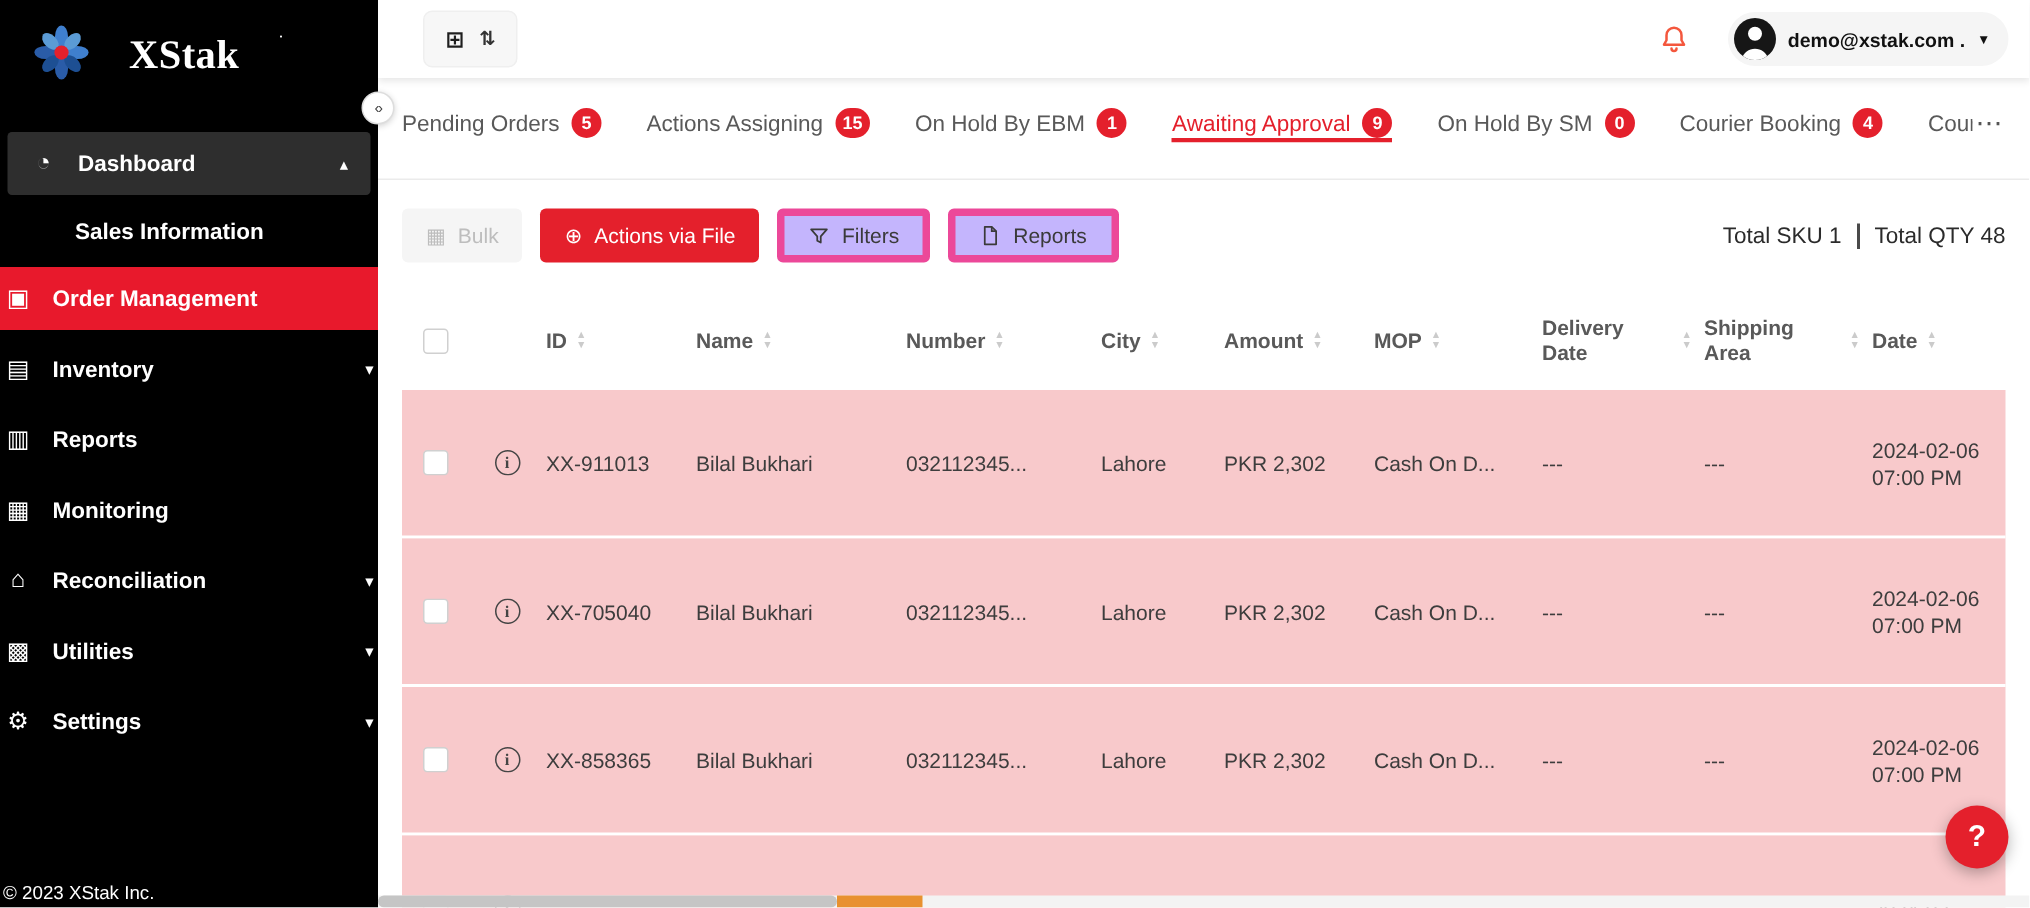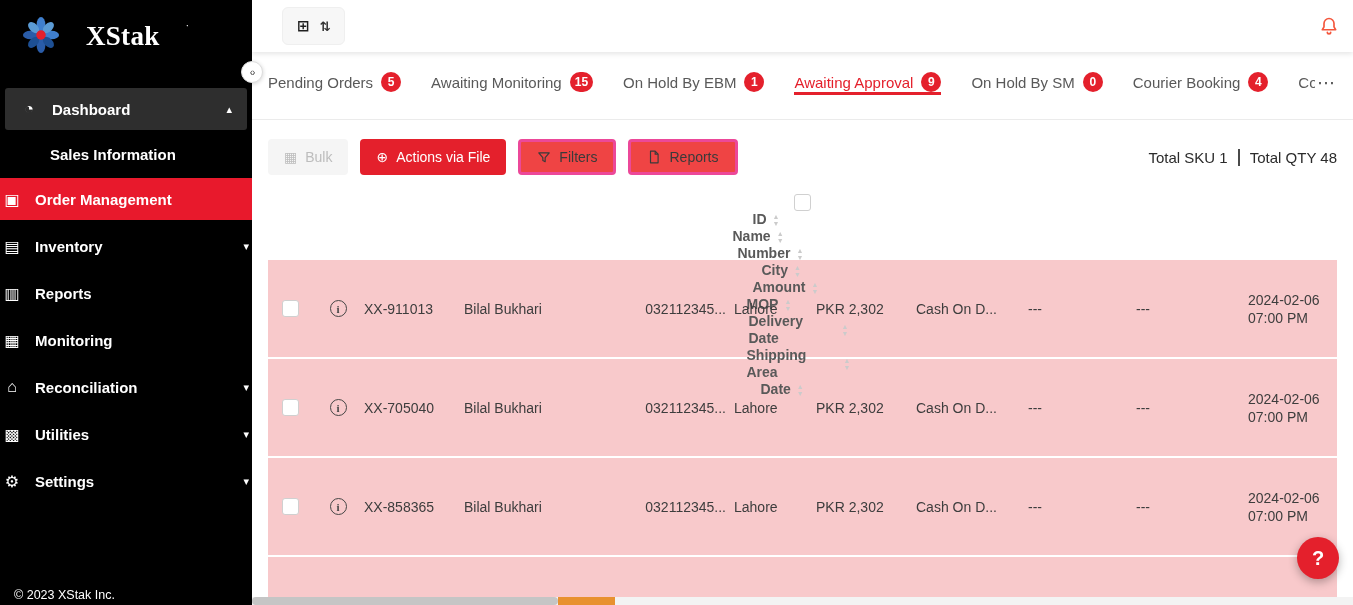--- a/index.html
+++ b/index.html
@@ -12,21 +12,21 @@
   .logo { display:flex; align-items:flex-start; gap:26px; padding:16px 20px 0 22px; height:64px; cursor:pointer;font-family:Liberation Serif, serif; }
   .logo-text { font-size:27px; font-weight:700; letter-spacing:.3px; line-height:40px; }
   .logo-mark { font-size:11px; line-height:18px; }
   .nav { margin-top:24px; }
   .nav-item { display:flex; align-items:center; gap:14px; height:42px; margin-bottom:5px; padding:0 3px; font-size:15px; font-weight:600; cursor:pointer; white-space:nowrap; }
   .nav-item .nicon { width:18px; text-align:center; font-size:16px; flex-shrink:0; }
   .nav-item .chev { margin-left:auto; font-size:11px; }
   .nav-item.expanded { background:#2e2e2e; margin-left:5px; margin-right:5px; padding:0 15px; border-radius:3px; }
   .nav-item.active { background:#e8192c; }
   .nav-item.sub { padding-left:50px; font-weight:700; height:38px; }
-  .sidebar-footer { position:absolute; bottom:3px; left:14px; font-size:12.5px; color:#fff; }
+  .sidebar-footer { position:absolute; bottom:3px; left:2px; font-size:12.5px; color:#fff; }
 
   
   .main { flex:1; display:flex; flex-direction:column; position:relative; background:#fff; min-width:0; }
 
   .topbar { height:52px; background:#fff; display:flex; align-items:center; justify-content:space-between; padding:0 14px 0 30px; box-shadow:0 2px 5px rgba(0,0,0,.10); position:relative; z-index:3; }
   .app-switcher { display:flex; align-items:center; gap:10px; background:#f7f7f7; border:1px solid #efefef; border-radius:6px; height:38px; padding:0 14px; font-size:15px; font-weight:700; color:#1f1f1f; font-family:inherit; cursor:pointer; }
   .gicon { font-size:15px; }
   .swarr { font-size:13px; color:#333; }
   .topbar-right { display:flex; align-items:center; gap:26px; }
   .bell { cursor:pointer; display:flex; }
@@ -46,35 +46,35 @@
   .tab.active { color:#e4202c; border-bottom-color:#e4202c; font-weight:500; }
   .badge { background:#e4202c; color:#fff; font-size:12px; font-weight:600; min-width:20px; height:20px; border-radius:10px; padding:0 5px; display:inline-flex; align-items:center; justify-content:center; }
   .tab-overflow { flex-shrink:0; background:none; border:none; font-size:18px; color:#555; cursor:pointer; padding:0 2px; font-family:inherit; }
 
   
   .toolbar { display:flex; align-items:center; gap:12px; height:74px; padding:0 16px; }
   .btn { height:36px; border-radius:4px; display:inline-flex; align-items:center; gap:8px; padding:0 16px; font-size:14px; font-family:inherit; cursor:pointer; border:none; }
   .btn .bicon { font-size:14px; display:inline-flex; }
   .btn-disabled { background:#f5f5f5; color:#bdbdbd; cursor:default; }
   .btn-primary { background:#e4202c; color:#fff; }
-  .btn-outline { background:#ef4444; border:3px solid #ec4899; color:#3a3a3a; }
+  .btn-outline { background:#c4b5fd; border:5px solid #ec4899; color:#3a3a3a; }
   .totals { margin-left:auto; display:flex; align-items:center; gap:10px; font-size:15px; color:#2b2b2b; }
   .totals .sep { width:2px; height:17px; background:#4a4a4a; }
 
   
   .table { padding:0 16px; }
-  .thead { display:flex; align-items:center; height:66px; background:#fff;flex-direction:column; }
+  .thead { display:flex; align-items:center; height:66px; background:#fff; }
   .th { display:flex; align-items:center; gap:6px; font-size:14px; font-weight:600; color:#595959; padding-right:8px; }
   .th .th-label { line-height:17px; }
   .sort { display:flex; flex-direction:column; color:#cbcbcb; font-size:7px; line-height:7px; cursor:pointer; }
   .tr { display:flex; align-items:center; height:99px; background:#f8c9cb; border-bottom:2px solid #fff; font-size:14px; color:#3d3d3d; }
   .td { padding-right:8px; overflow:hidden; line-height:18px; }
   .col-check { width:44px; display:flex; justify-content:center; padding-right:0; }
   .col-info  { width:52px; display:flex; justify-content:center; padding-right:0; }
-  .col-id { width:100px; } .col-name { width:140px; } .col-number { width:130px;text-align:right; }
+  .col-id { width:100px; } .col-name { width:140px; } .col-number { width:130px; }
   .col-city { width:82px; } .col-amount { width:100px; } .col-mop { width:112px; }
   .col-delivery_date { width:108px;justify-content:flex-end; } .col-shipping_area { width:112px; } .col-date { width:84px; padding-right:10px; }
   input.cb { appearance:none; -webkit-appearance:none; width:17px; height:17px; background:#fff; border:1px solid #d0d0d0; border-radius:3px; cursor:pointer; }
   .info { width:17px; height:17px; border:1.5px solid #454545; border-radius:50%; display:inline-flex; align-items:center; justify-content:center; color:#454545; font-size:11px; font-weight:700; font-family:"Liberation Serif","DejaVu Serif",serif; cursor:pointer; }
 
   
   .help-fab { position:absolute; right:14px; bottom:26px; width:42px; height:42px; border-radius:50%; background:#e4202c; color:#fff; font-size:20px; font-weight:700; border:none; box-shadow:0 3px 10px rgba(0,0,0,.3); cursor:pointer; z-index:10; font-family:inherit; }
   .hscroll { position:absolute; left:0; bottom:0; width:100%; height:8px; background:#f3f3f3; display:flex; z-index:8; }
   .hthumb { width:306px; background:#c5c5c5; border-radius:4px; }
   .horange { width:57px; background:#e89130; }
@@ -154,35 +154,45 @@
         <span class="gicon">⊞</span>
         <span class="swarr">⇅</span>
       </button>
       <div class="topbar-right">
         <span class="bell">
           <svg width="20" height="20" viewBox="0 0 24 24">
             <path d="M12 3a6 6 0 0 0-6 6v4l-2 3.5h16L18 13V9a6 6 0 0 0-6-6z" fill="none" stroke="#f4573d" stroke-width="2" stroke-linejoin="round"></path>
             <path d="M10 19.5a2 2 0 0 0 4 0" fill="none" stroke="#f4573d" stroke-width="2" stroke-linecap="round"></path>
           </svg>
         </span>
+        <div class="user-chip">
+          <span class="avatar">
+            <svg width="28" height="28" viewBox="0 0 24 24">
+              <circle cx="12" cy="9" r="4" fill="#fff"></circle>
+              <path d="M4 24c1.6-4.6 4.4-6.5 8-6.5s6.4 1.9 8 6.5z" fill="#fff"></path>
+            </svg>
+          </span>
+          <span class="email">demo@xstak.com .</span>
+          <span class="caret">▼</span>
+        </div>
       </div>
     </header>
 
     <button class="collapse-btn">‹›</button>
 
     <div class="content">
 
       <div class="tabs-row">
         <div class="tabs-scroll" id="tabs-scroll">
             <div class="tab">
               <span class="tab-label">Pending Orders</span>
               <span class="badge">5</span>
             </div>
             <div class="tab">
-              <span class="tab-label">Awaiting Monitoring</span>
+              <span class="tab-label">Actions Assigning</span>
               <span class="badge">15</span>
             </div>
             <div class="tab">
               <span class="tab-label">On Hold By EBM</span>
               <span class="badge">1</span>
             </div>
             <div class="tab active">
               <span class="tab-label">Awaiting Approval</span>
               <span class="badge">9</span>
             </div>

